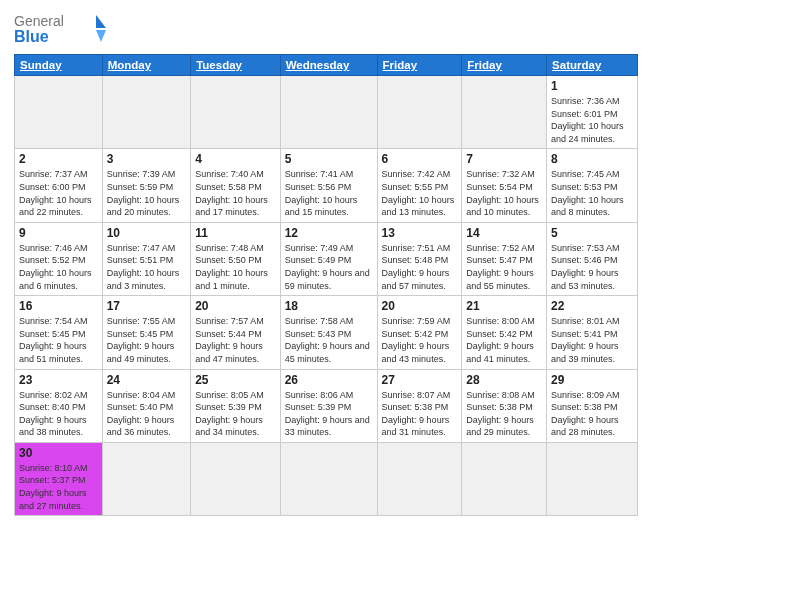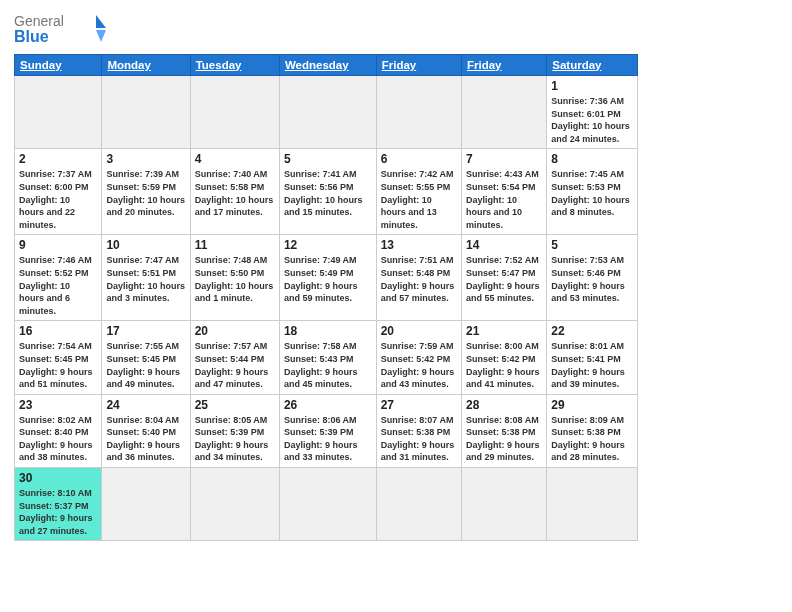--- a/index.html
+++ b/index.html
@@ -72,24 +72,23 @@
       font-size: 12px;
       font-weight: bold;
       color: #222;
       display: block;
       margin-bottom: 2px;
     }
     .day-info {
       font-size: 9px;
       line-height: 1.4;
       color: #333;
-      font-weight: bold;
     }
     .last-row td {
-      background: #5eead4;
+      background: #d946ef;
     }
   </style>
 </head>
 <body>
 
 <div class="page">
   <div class="header">
     <div class="logo">
   <svg width="95" height="38" viewBox="0 0 95 38" xmlns="http://www.w3.org/2000/svg">
     <text x="0" y="16" font-size="14" font-family="Arial" fill="#777">General</text>
@@ -163,21 +162,21 @@
           </td>
           <td>
             <span class="day-number">6</span>
             <div class="day-info">Sunrise: 7:42 AM
 Sunset: 5:55 PM
 Daylight: 10 hours
 and 13 minutes.</div>
           </td>
           <td>
             <span class="day-number">7</span>
-            <div class="day-info">Sunrise: 4:43 AM
+            <div class="day-info">Sunrise: 7:32 AM
 Sunset: 5:54 PM
 Daylight: 10 hours
 and 10 minutes.</div>
           </td>
           <td>
             <span class="day-number">8</span>
             <div class="day-info">Sunrise: 7:45 AM
 Sunset: 5:53 PM
 Daylight: 10 hours
 and 8 minutes.</div>

